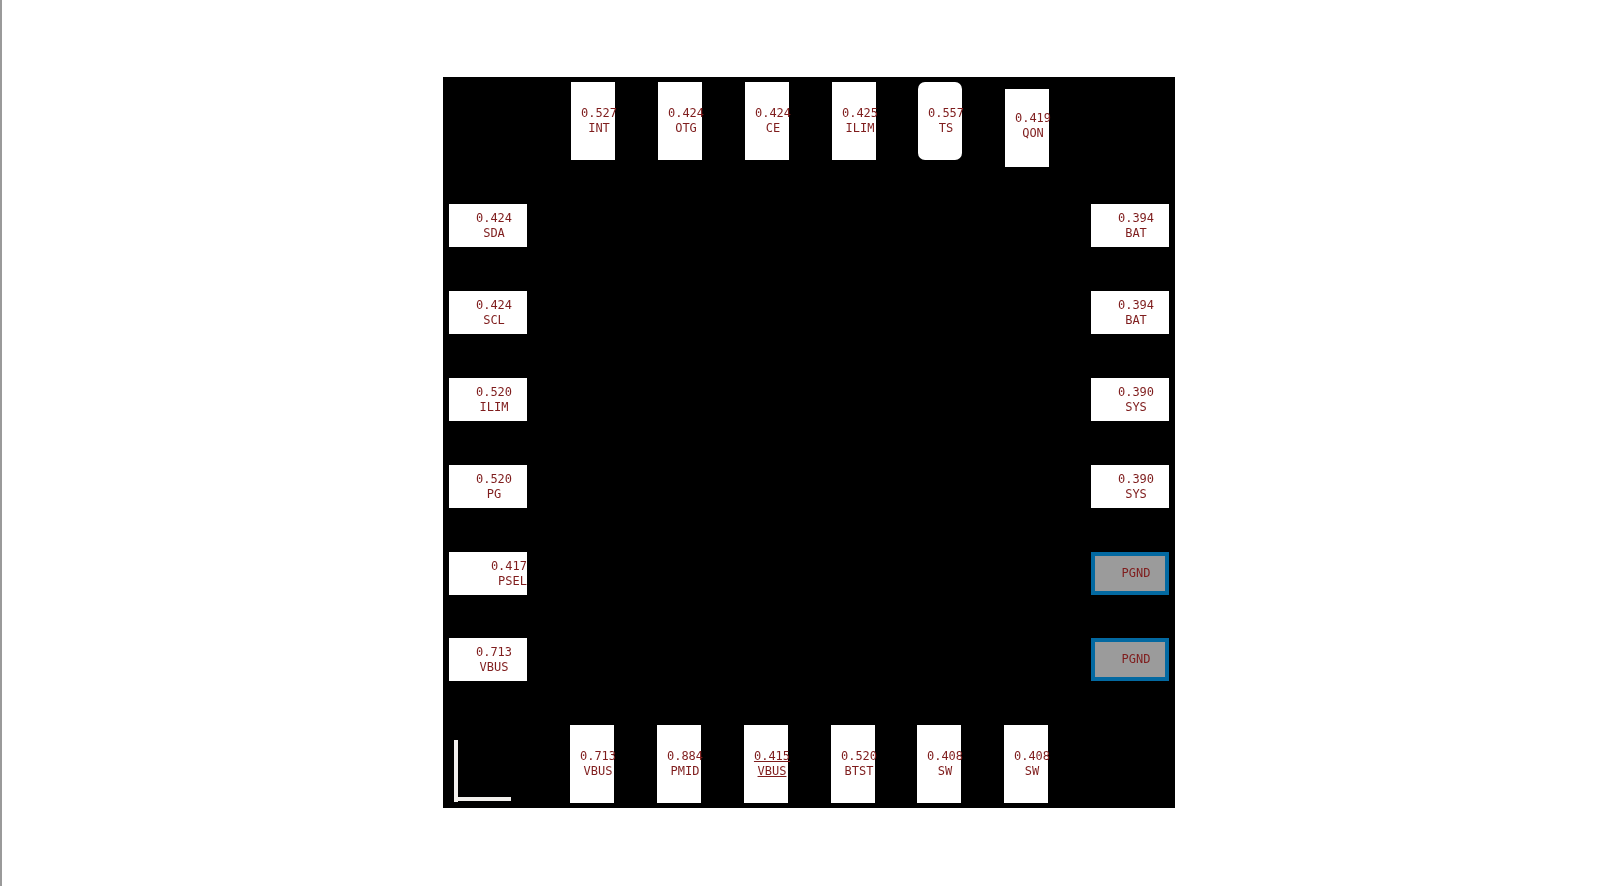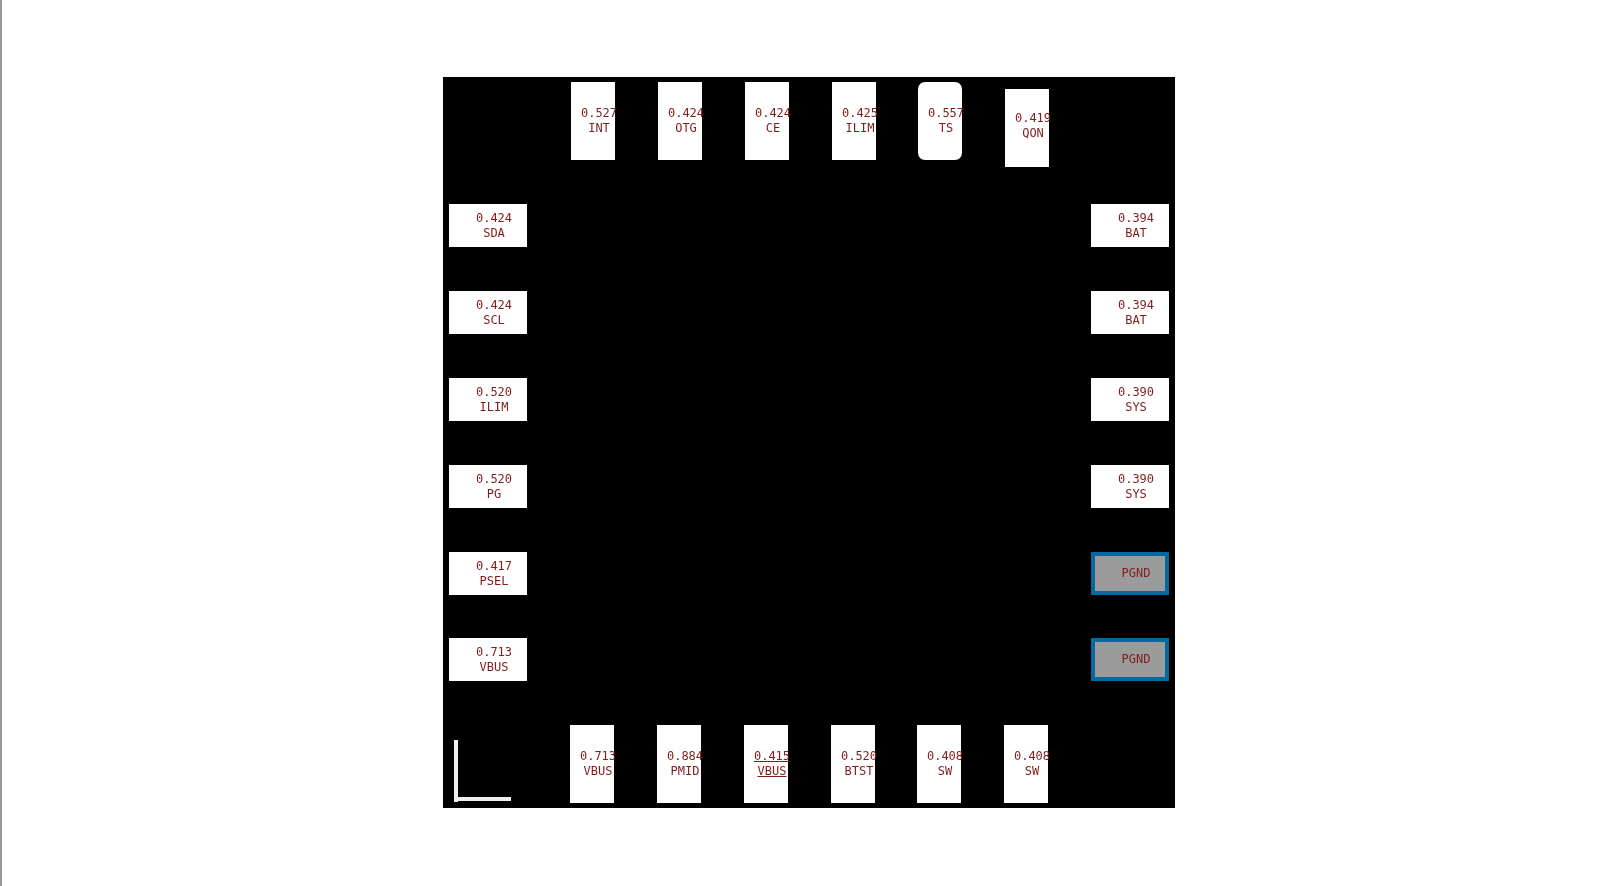--- a/index.html
+++ b/index.html
@@ -65,21 +65,21 @@
     <span>SCL</span>
   </div>
   <div class="pin h" style="left:6px; top:301px;">
     <span>0.520</span>
     <span>ILIM</span>
   </div>
   <div class="pin h" style="left:6px; top:388px;">
     <span>0.520</span>
     <span>PG</span>
   </div>
-  <div class="pin h" style="left:6px; top:475px;">
+  <div class="pin h" style="left:6px; top:475px;align-items:flex-end;">
     <span>0.417</span>
     <span>PSEL</span>
   </div>
   <div class="pin h" style="left:6px; top:561px;">
     <span>0.713</span>
     <span>VBUS</span>
   </div>
 
   <div class="pin h" style="left:648px; top:127px;">
     <span>0.394</span>

